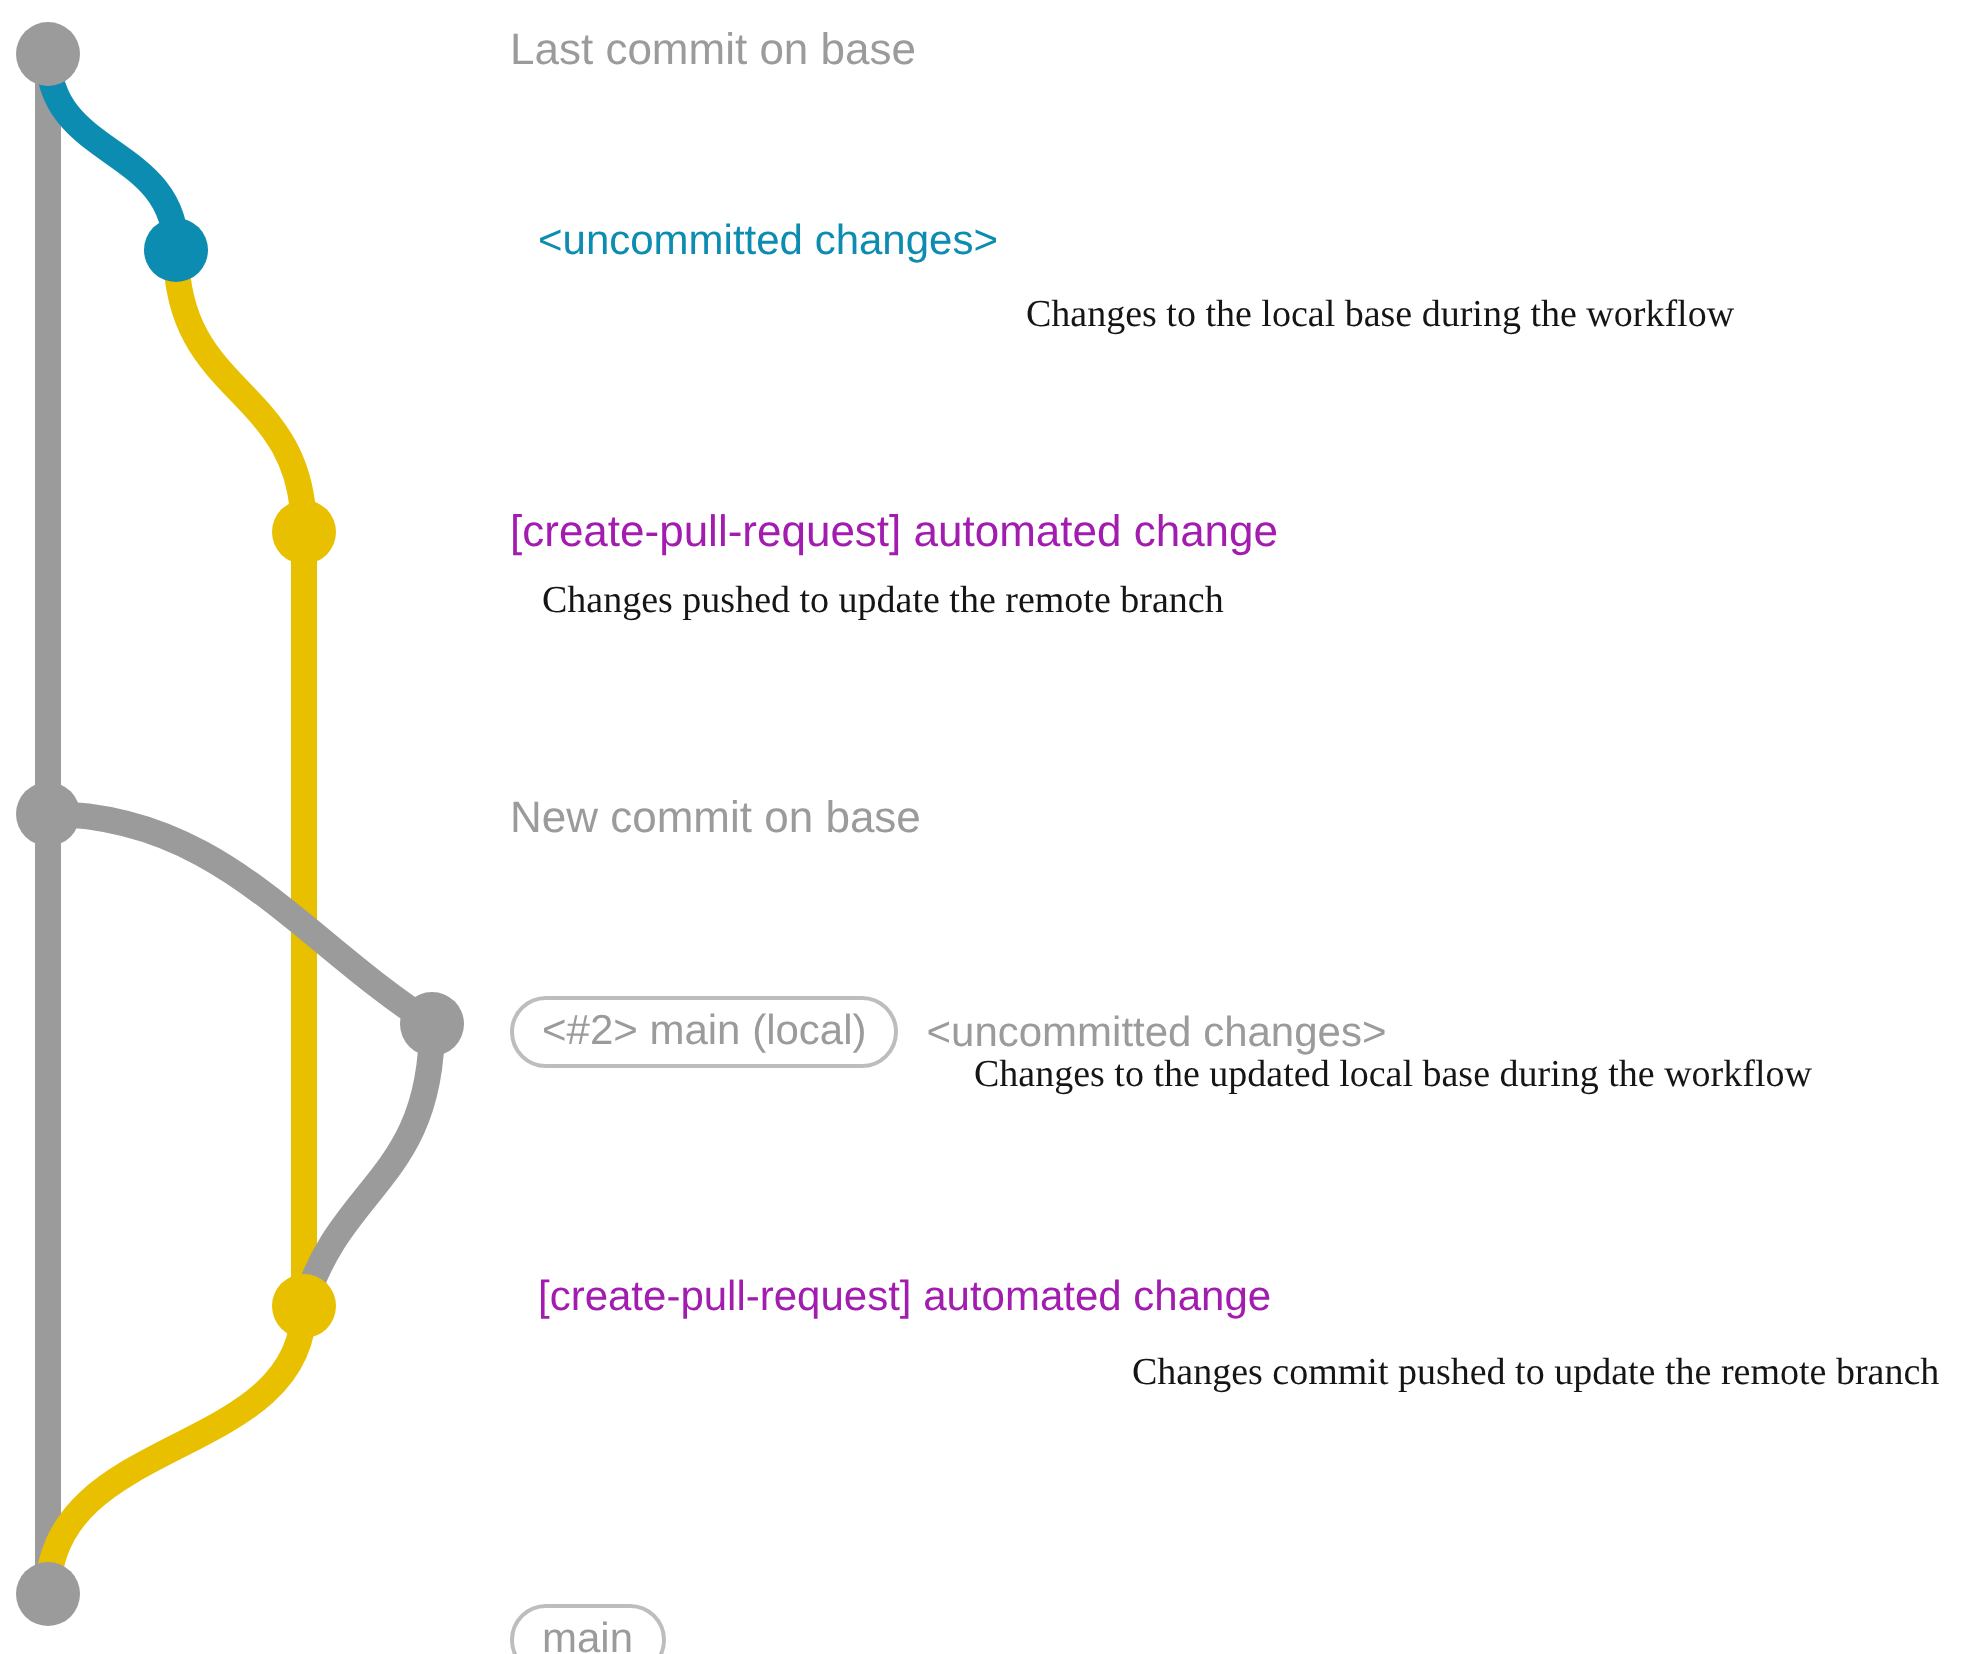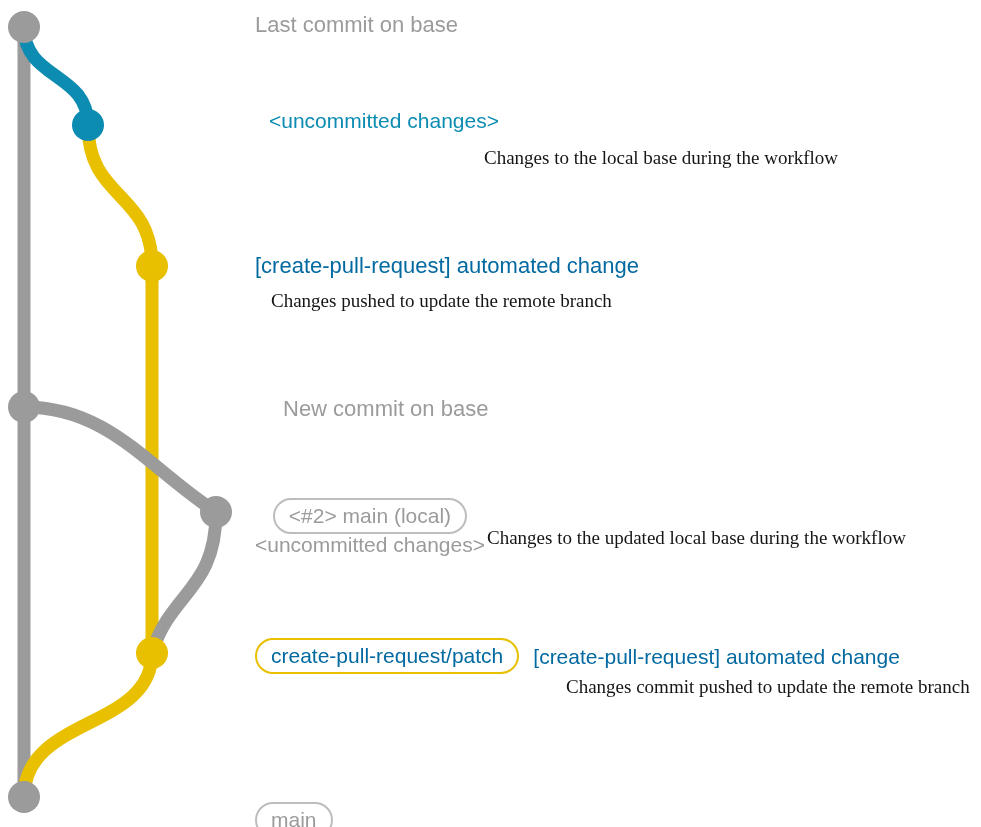--- a/index.html
+++ b/index.html
@@ -56,21 +56,21 @@
   .desc {
     position: absolute;
     font-family: "Liberation Serif", serif;
     font-size: 19px;
     line-height: 1;
     color: #151515;
     white-space: nowrap;
   }
 
   .c-blue   { color: #0d8cb2; }
-  .c-yellow { color: #0369a1; }
+  .c-yellow { color: #a21caf; }
   .c-gray   { color: #9b9b9b; }
 
   .b-blue   { border-color: #0d8cb2; }
   .b-yellow { border-color: #e8c000; }
   .b-gray   { border-color: #bdbdbd; }
 
   .gap { display: inline-block; width: 14px; }
 </style>
 </head>
 <body>
@@ -102,40 +102,39 @@
 </svg>
 
 <div class="row" style="left:255px; top:14px;">
   <span class="plain-subject c-gray">Last commit on base</span>
 </div>
 
 <div class="row" style="left:255px; top:110px;">
   <span class="gap"></span>
   <span class="subject c-blue">&lt;uncommitted changes&gt;</span>
 </div>
-<div class="desc" style="left:484px; top:148px;">Changes to the local base during the workflow</div>
+<div class="desc" style="left:513px; top:148px;">Changes to the local base during the workflow</div>
 
 <div class="row" style="left:255px; top:255px;">
   <span class="plain-subject c-yellow">[create-pull-request] automated change</span>
 </div>
 <div class="desc" style="left:271px; top:291px;">Changes pushed to update the remote branch</div>
 
-<div class="row" style="left:255px; top:398px;margin-left:28px;">
+<div class="row" style="left:255px; top:398px;">
   <span class="plain-subject c-gray">New commit on base</span>
 </div>
 
-<div class="row" style="left:255px; top:498px;flex-direction:column;">
+<div class="row" style="left:255px; top:498px;">
   <span class="pill b-gray c-gray">&lt;#2&gt; main (local)</span>
   <span class="gap"></span>
   <span class="subject c-gray">&lt;uncommitted changes&gt;</span>
 </div>
 <div class="desc" style="left:487px; top:528px;">Changes to the updated local base during the workflow</div>
 
 <div class="row" style="left:255px; top:638px;">
-  <span class="pill b-yellow c-yellow">create-pull-request/patch</span>
   <span class="gap"></span>
   <span class="subject c-yellow">[create-pull-request] automated change</span>
 </div>
 <div class="desc" style="left:566px; top:677px;">Changes commit pushed to update the remote branch</div>
 
 <div class="row" style="left:255px; top:782px;margin-top:20px;">
   <span class="pill b-gray c-gray">main</span>
   <span class="gap"></span>
 </div>
 

